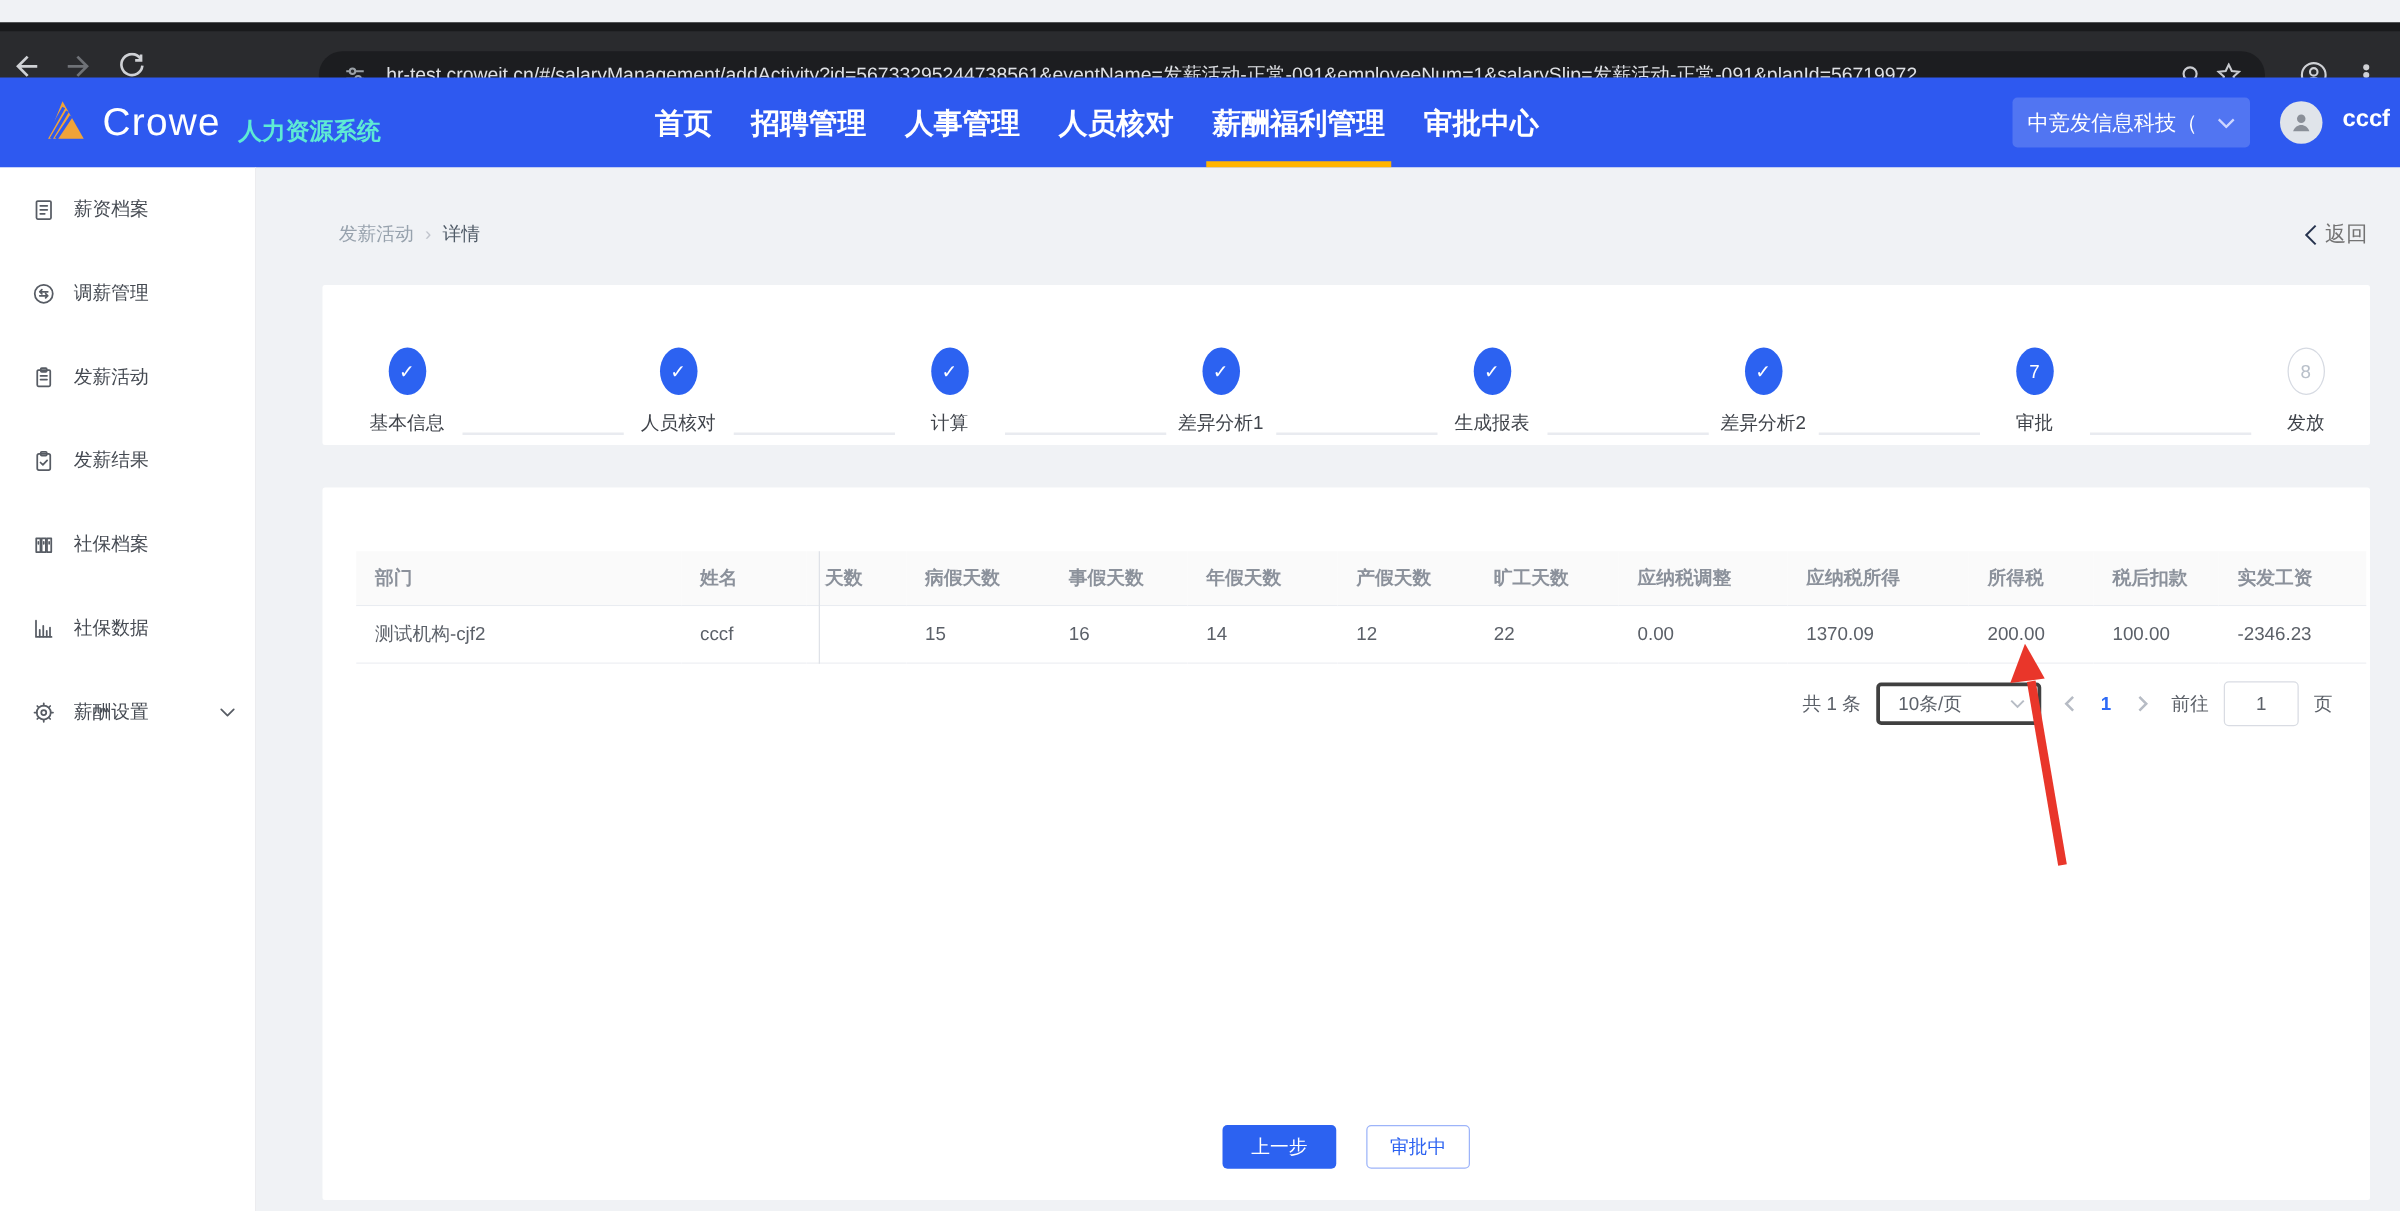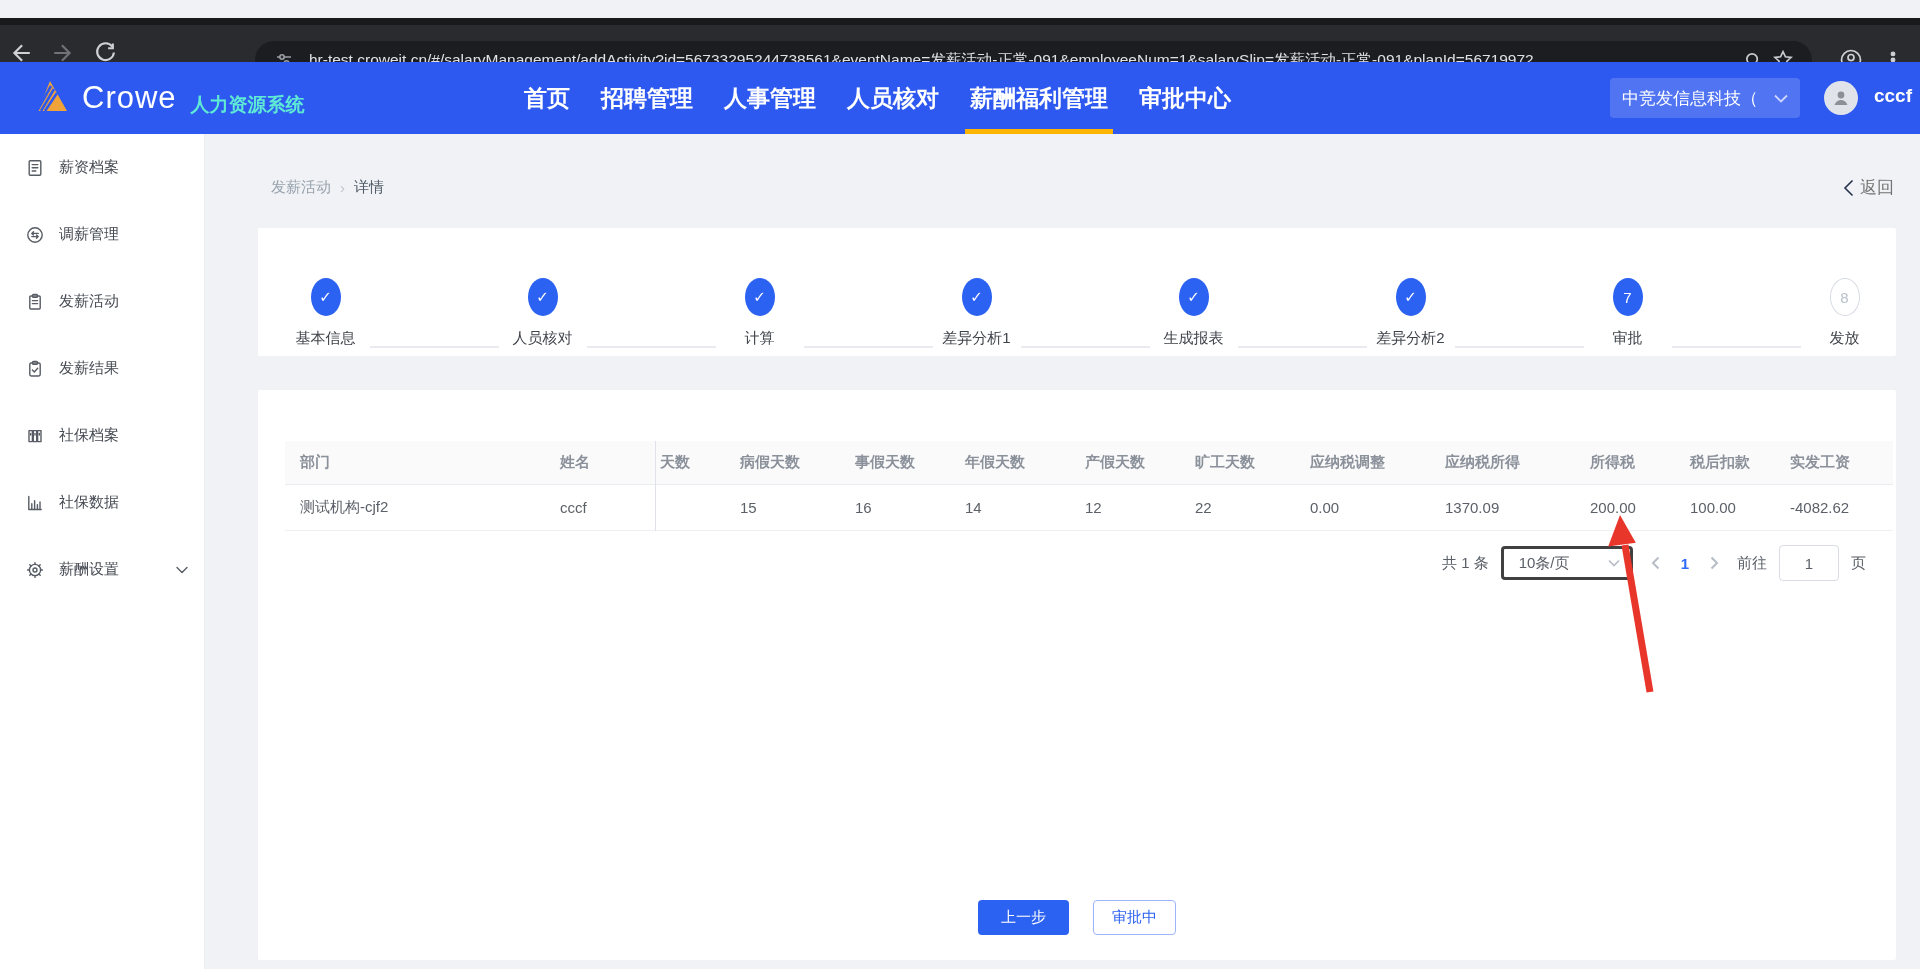--- a/index.html
+++ b/index.html
@@ -322,21 +322,21 @@
           <div class="t-cell c2"></div>
           <div class="t-cell c3">15</div>
           <div class="t-cell c4">16</div>
           <div class="t-cell c5">14</div>
           <div class="t-cell c6">12</div>
           <div class="t-cell c7">22</div>
           <div class="t-cell c8">0.00</div>
           <div class="t-cell c9">1370.09</div>
           <div class="t-cell c10">200.00</div>
           <div class="t-cell c11">100.00</div>
-          <div class="t-cell c12">-4082.62</div>
+          <div class="t-cell c12">-2346.23</div>
         </div>
         <div class="fixed-shadow"></div>
       </div>
 
       <div class="pagination">
         <span>共 1 条</span>
         <div class="page-size">
           <span>10条/页</span>
           <svg width="12" height="8" viewBox="0 0 12 8" fill="none" stroke="#b7bcc5" stroke-width="1.6">
               <path d="M1 1.5 6 6.5 11 1.5"></path>

